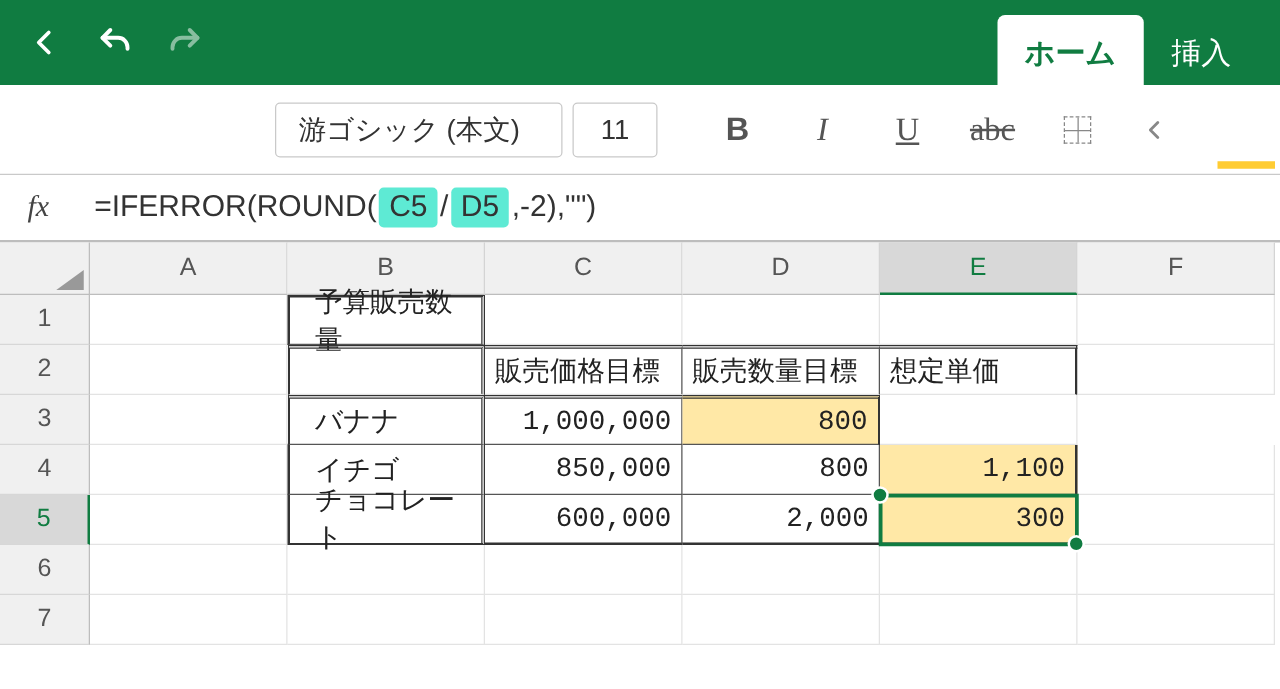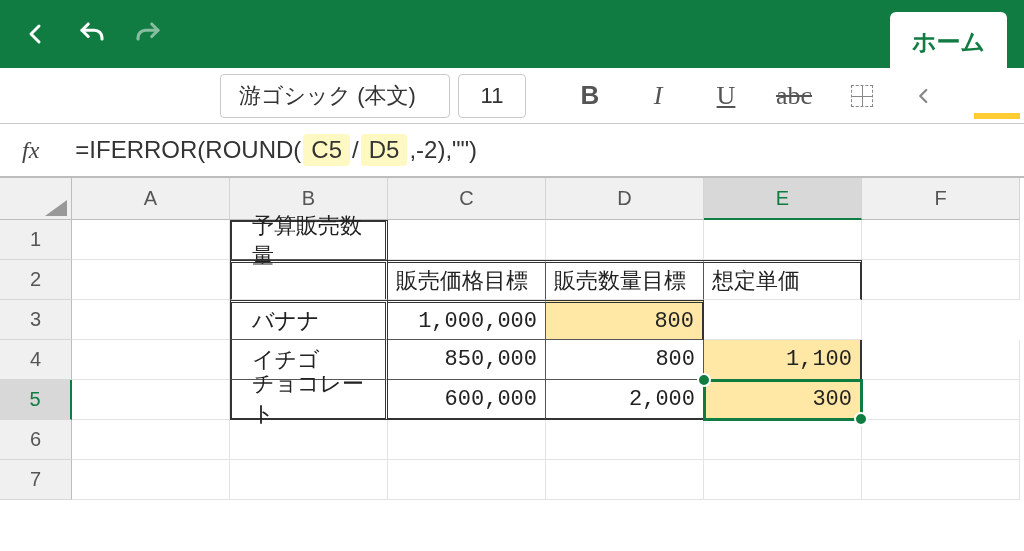--- a/index.html
+++ b/index.html
@@ -46,21 +46,21 @@
   .rtab.active {
     background: #fff;
     color: #107c41;
     border-top-left-radius: 6px;
     border-top-right-radius: 6px;
     font-weight: bold;
   }
 
   
   .ribbon {
-    height: 56px;
+    height: 72px;
     display: flex;
     align-items: center;
     padding: 0 18px 0 220px;
     gap: 8px;
     border-bottom: 1px solid #c9c9c9;
     position: relative;
   }
   .font-box {
     border: 1px solid #c9c9c9;
     border-radius: 4px;
@@ -134,21 +134,21 @@
   }
   .fx-label {
     font-style: italic;
     font-family: "Times New Roman", serif;
     color: #444;
     margin-right: 36px;
     font-size: 24px;
   }
   .formula-text { color: #333; display:flex; align-items:center; gap:2px;}
   .ref-chip {
-    background:#fef9c3;
+    background:#5eead4;
     border-radius:4px;
     padding: 2px 8px;
   }
 
   
   .sheet {
     display:flex;
     flex-direction: column;
   }
   .col-headers {
@@ -260,20 +260,21 @@
       </svg>
   </div>
   <div class="icon-btn disabled">
     <svg width="30" height="30" viewBox="0 0 24 24" fill="none" stroke="white" stroke-width="2.5" stroke-linecap="round" stroke-linejoin="round">
         <path d="M15 14l5-5-5-5"></path>
         <path d="M20 9H10a6 6 0 0 0-6 6v1"></path>
       </svg>
   </div>
   <div class="tab-strip">
     <div class="rtab active">ホーム</div>
+    <div class="rtab">挿入</div>
   </div>
 </div>
 
 <div class="ribbon">
   <div class="font-box">游ゴシック (本文)</div>
   <div class="size-box">11</div>
   <div style="width:18px"></div>
   <div class="fmt-btn fmt-bold">B</div>
   <div class="fmt-btn fmt-italic">I</div>
   <div class="fmt-btn fmt-under">U</div>

